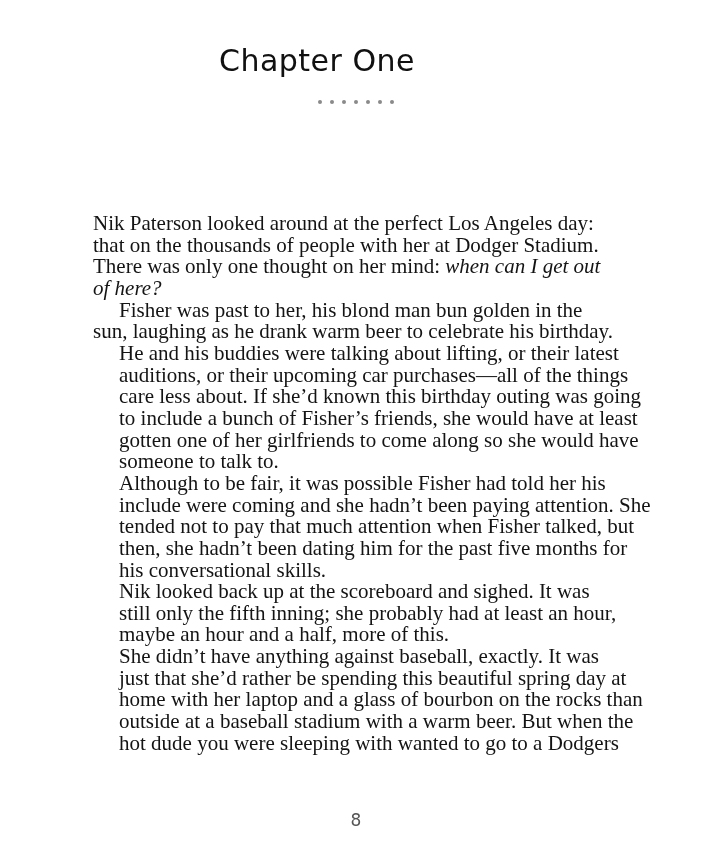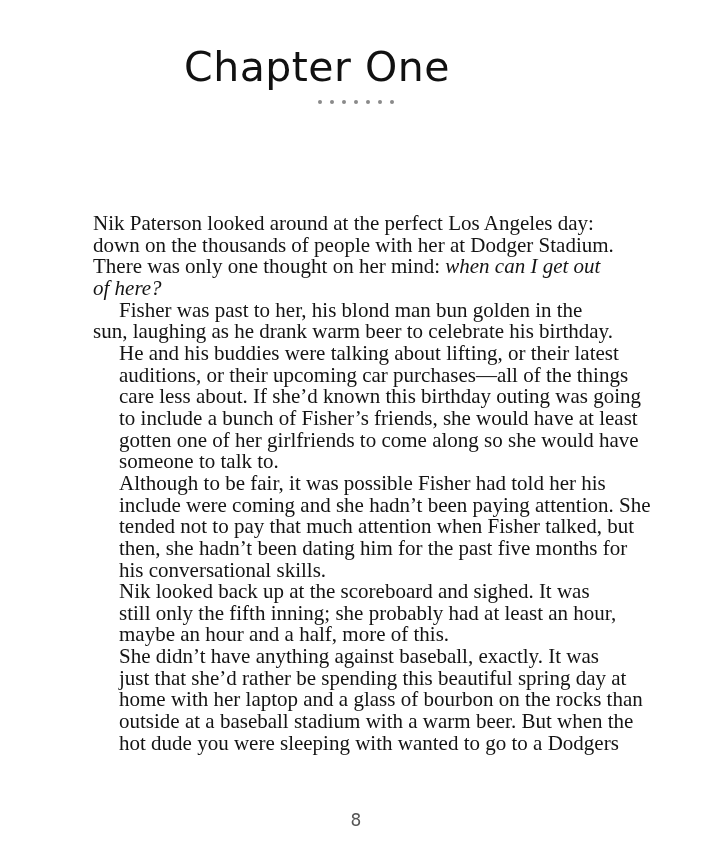--- a/index.html
+++ b/index.html
@@ -1,21 +1,21 @@
 <!DOCTYPE html>
 <html><head>
 <meta charset="utf-8">
 <style>
   html, body { margin: 0; padding: 0; background: #ffffff; }
   body { width: 712px; height: 851px; position: relative; overflow: hidden; }
   .chapter-title {
     position: absolute; left: 0; width: 634px; top: 43px;
     text-align: center;
     font-family: "DejaVu Sans", sans-serif;
-    font-size: 41px; color: #111; letter-spacing: 0.5px;
+    font-size: 30px; color: #111; letter-spacing: 0.5px;
   }
   .ornament {
     position: absolute; left: 0; width: 712px; top: 100px;
     display: flex; justify-content: center; gap: 8px;
   }
   .ornament .dot { width: 4px; height: 4px; border-radius: 50%; background: #8a8a8a; }
   .body-text {
     position: absolute; left: 93px; top: 196px; width: 530px;
     font-family: "Liberation Serif", serif;
     font-size: 21px; line-height: 21.65px; color: #141414; margin-top: 17px;
@@ -40,21 +40,21 @@
   <span class="dot"></span>
   <span class="dot"></span>
   <span class="dot"></span>
   <span class="dot"></span>
   <span class="dot"></span>
 </div>
 
 <div class="body-text">
   <p class="first">
     <span class="line">Nik Paterson looked around at the perfect Los Angeles day:</span>
-    <span class="line">down on the thousands of people with her at Dodger Stadium.</span>
+    <span class="line">that on the thousands of people with her at Dodger Stadium.</span>
     <span class="line"><span>There was only one thought on her mind: </span><em>when can I get out</em></span>
     <span class="line"><em>of here?</em></span>
   </p>
   <p>
     <span>Fisher was past to her, his blond man bun golden in the</span><span class="line"></span>
     <span class="line" style="text-indent:0">sun, laughing as he drank warm beer to celebrate his birthday.</span>
     <span class="line">He and his buddies were talking about lifting, or their latest</span>
     <span class="line">auditions, or their upcoming car purchases—all of the things</span>
     <span class="line">care less about. If she’d known this birthday outing was going</span>
     <span class="line">to include a bunch of Fisher’s friends, she would have at least</span>

